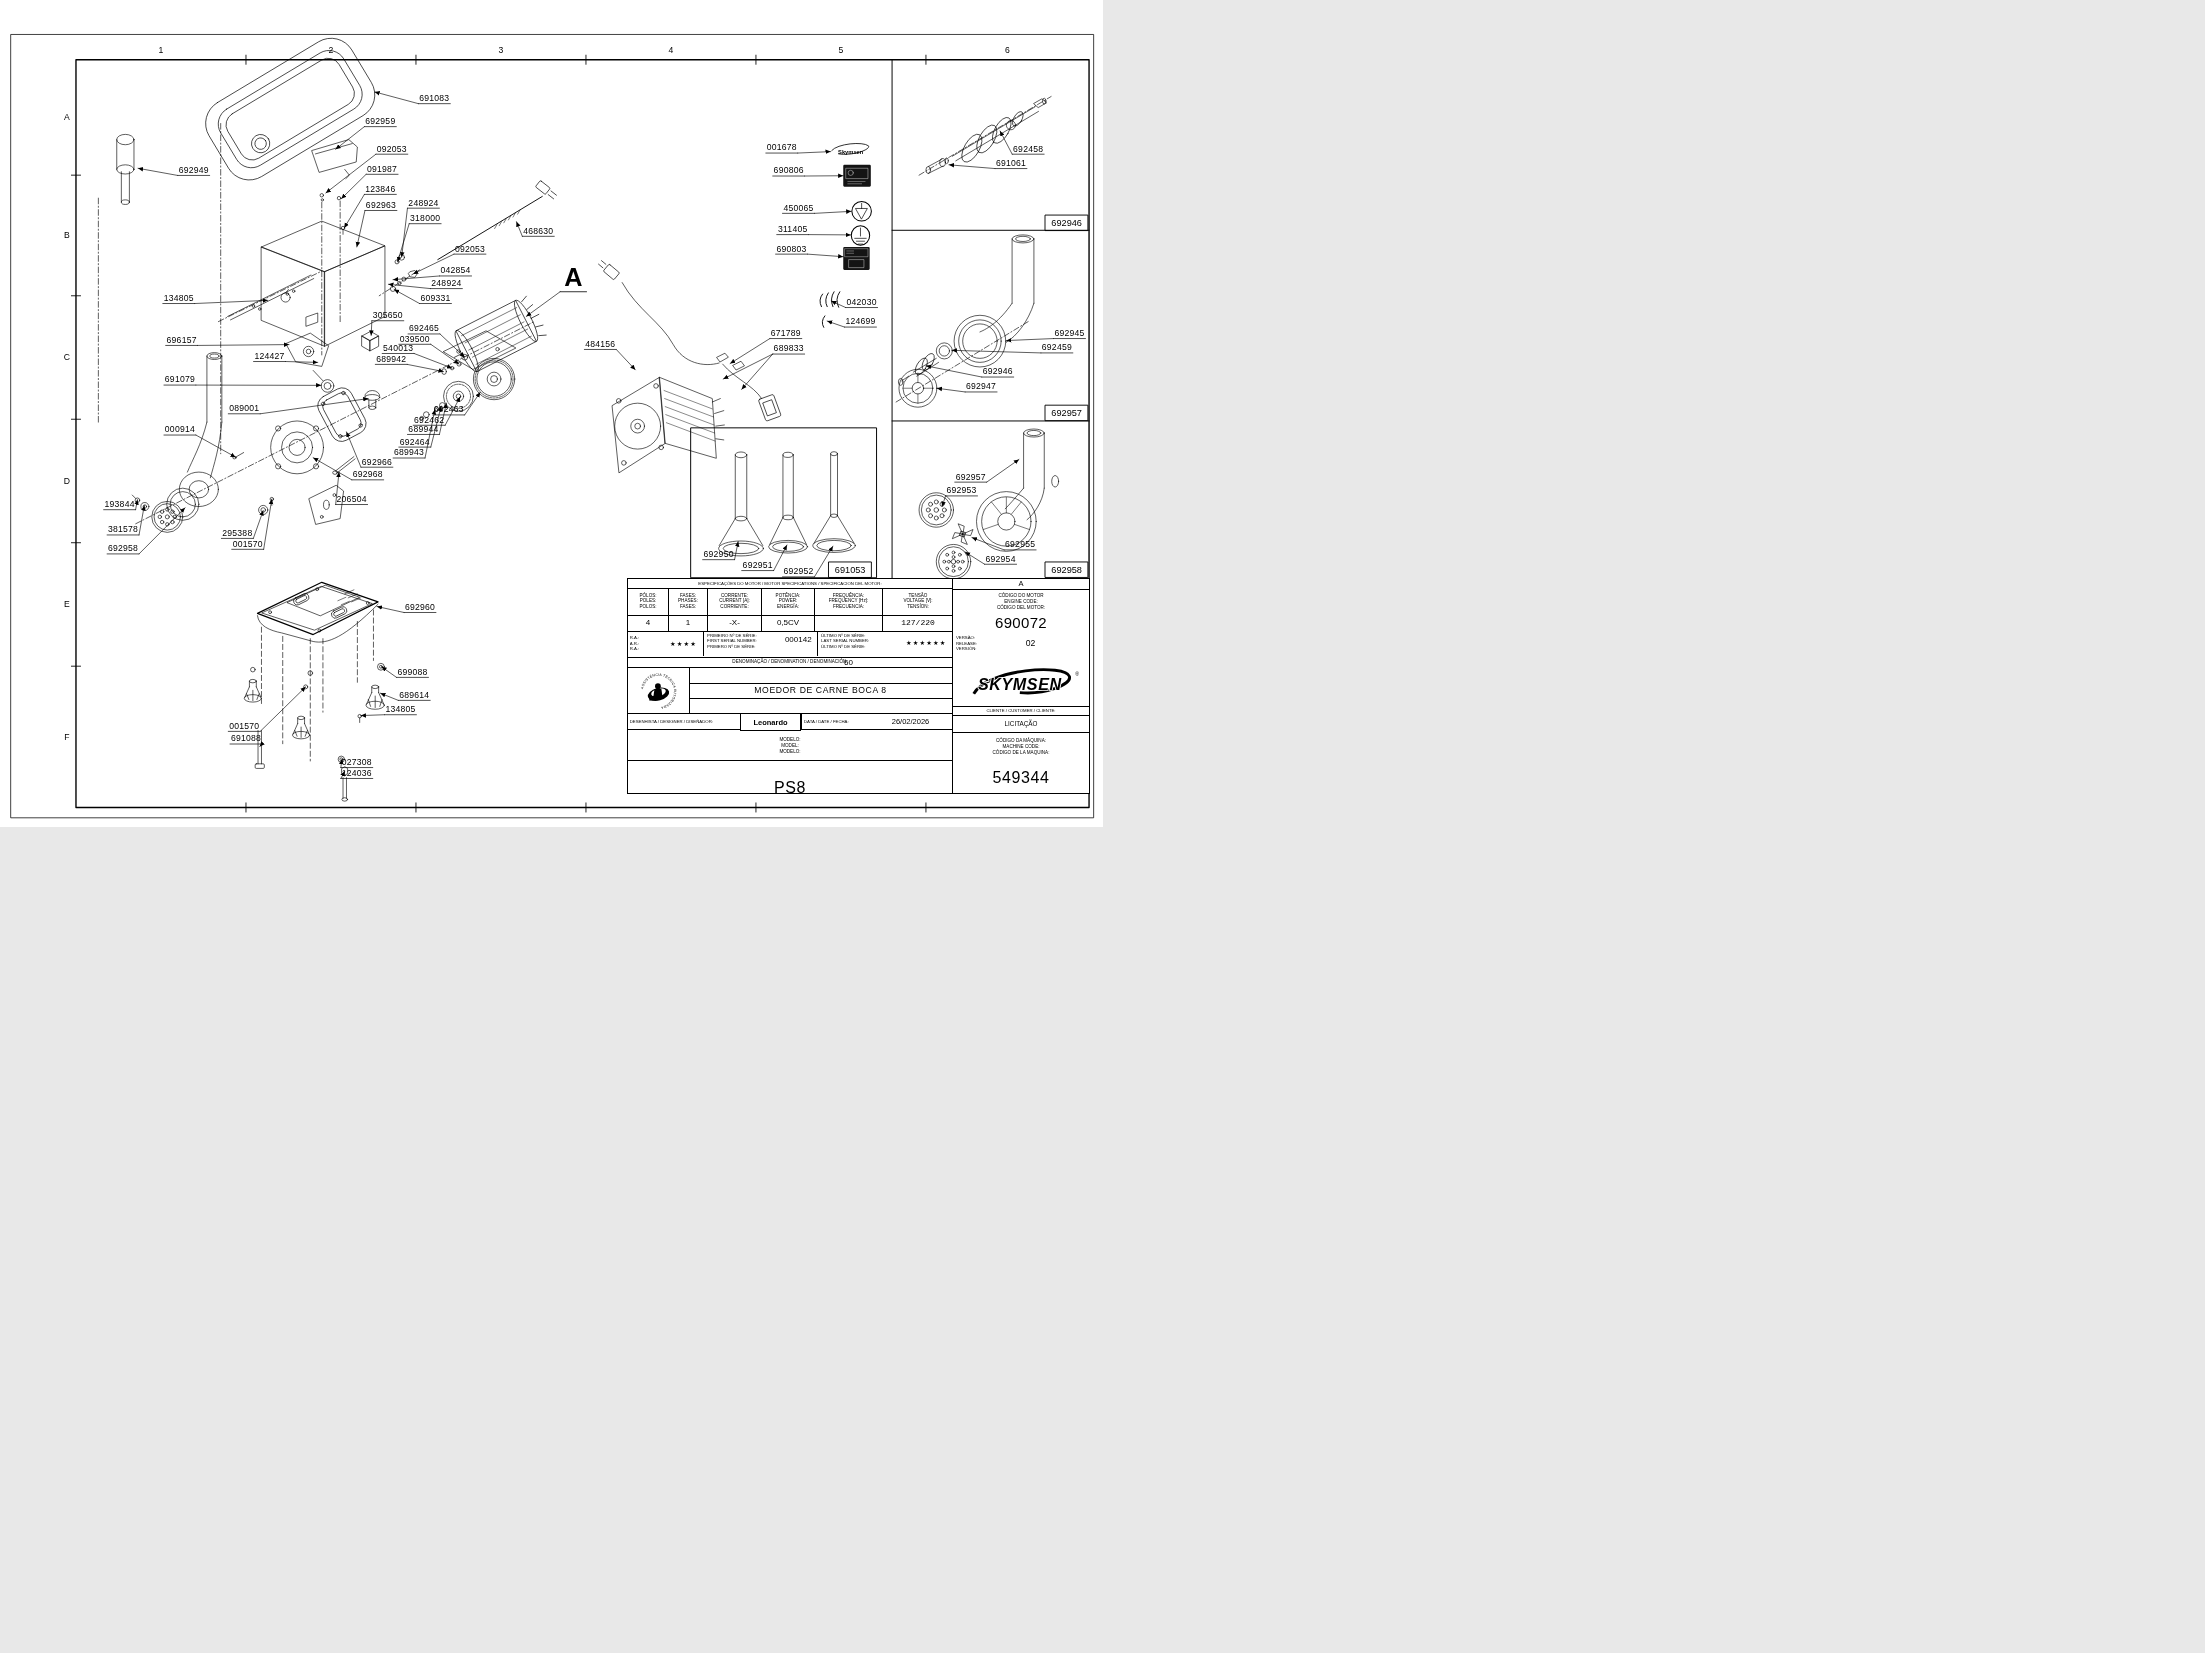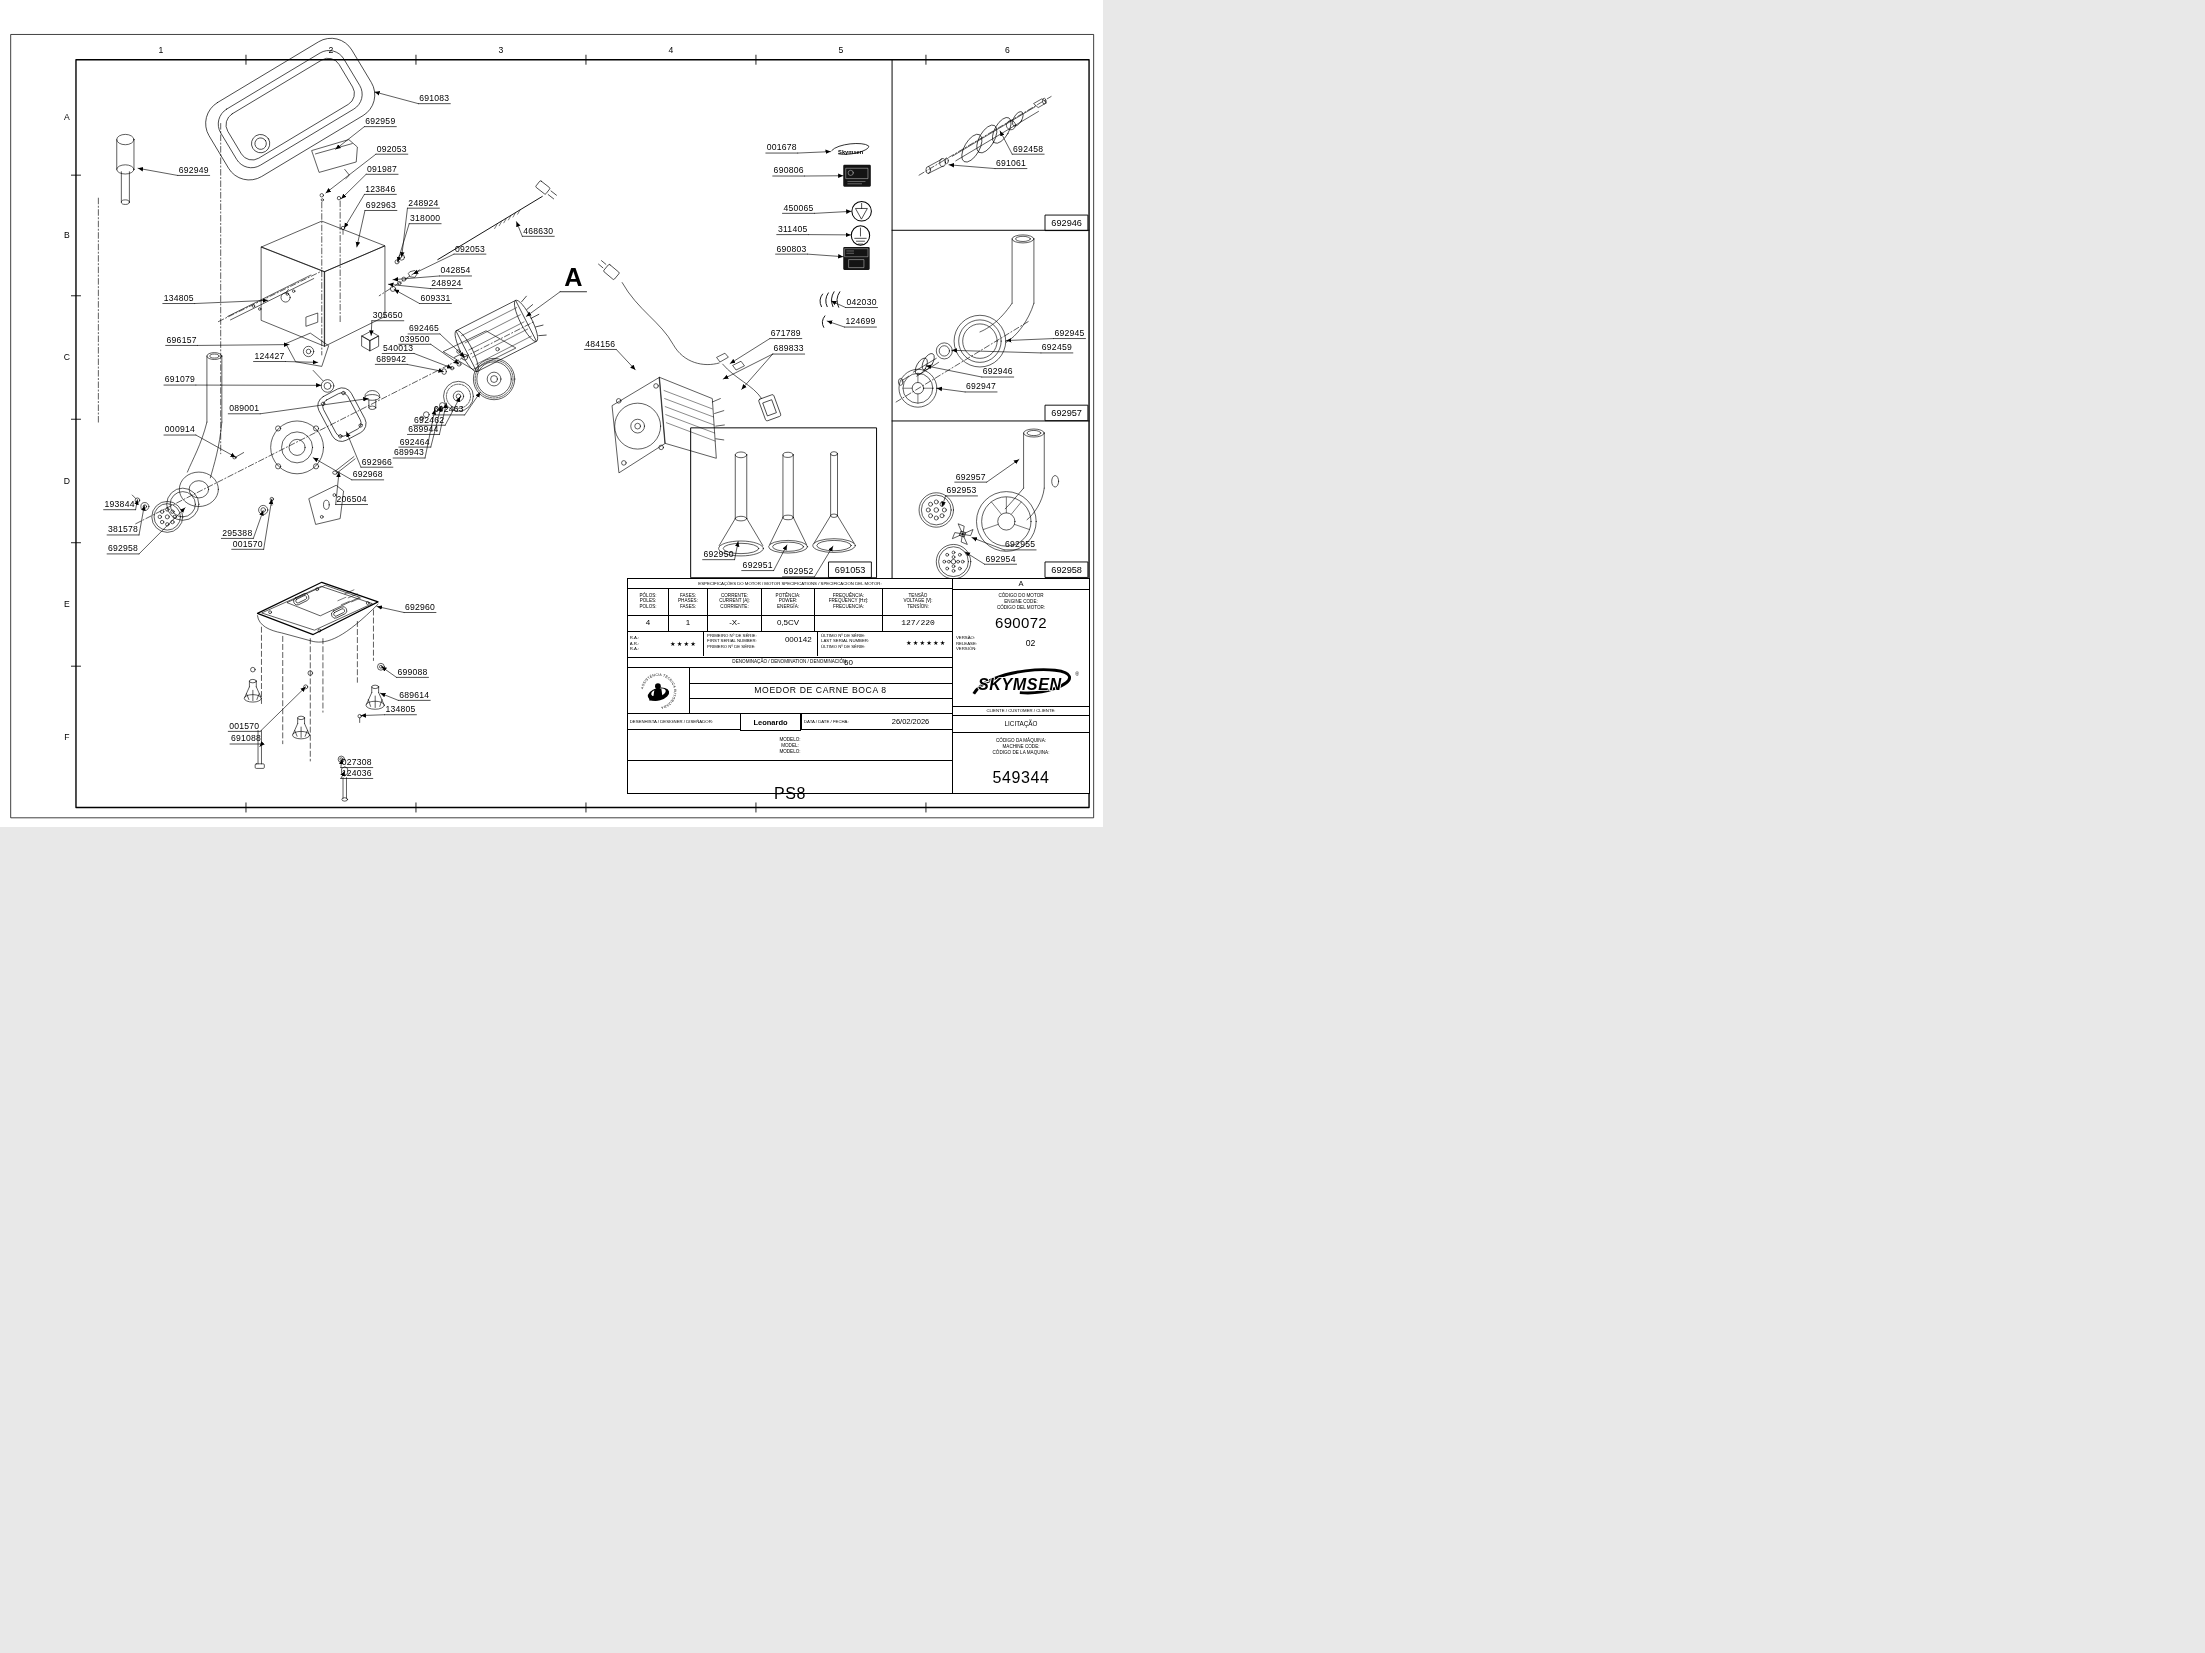--- a/index.html
+++ b/index.html
@@ -801,21 +801,21 @@
       <span class="t13" style="font-weight:bold;">Leonardo</span>
     </div>
     <div class="cell left t7" style="left:176px;top:135px;width:69px;height:15px;">DATA / DATE / FECHA:</div>
     <div class="cell t13" style="left:241px;top:135px;width:83px;height:15px;">26/02/2026</div>
 
     <div class="cell t8" style="left:0;top:152px;width:324px;height:30px;">
       <span>MODELO:</span>
         <span>MODEL:</span>
         <span>MODELO:</span>
     </div>
-    <div class="cell t28" style="left:0;top:199px;width:324px;height:31px;">PS8</div>
+    <div class="cell t28" style="left:0;top:193px;width:324px;height:31px;">PS8</div>
 
     <div class="cell t13" style="left:325px;top:0;width:136px;height:10.3px;">A</div>
     <div class="cell t8" style="left:325px;top:11px;width:136px;height:24px;">
       <span>CÓDIGO DO MOTOR</span>
         <span>ENGINE CODE:</span>
         <span>CÓDIGO DEL MOTOR:</span>
     </div>
     <div class="cell t16" style="left:325px;top:36px;width:136px;height:16px;">690072</div>
     <div class="cell left t7" style="left:328px;top:53px;width:46px;height:23px;">
       <span>VERSÃO:</span>

